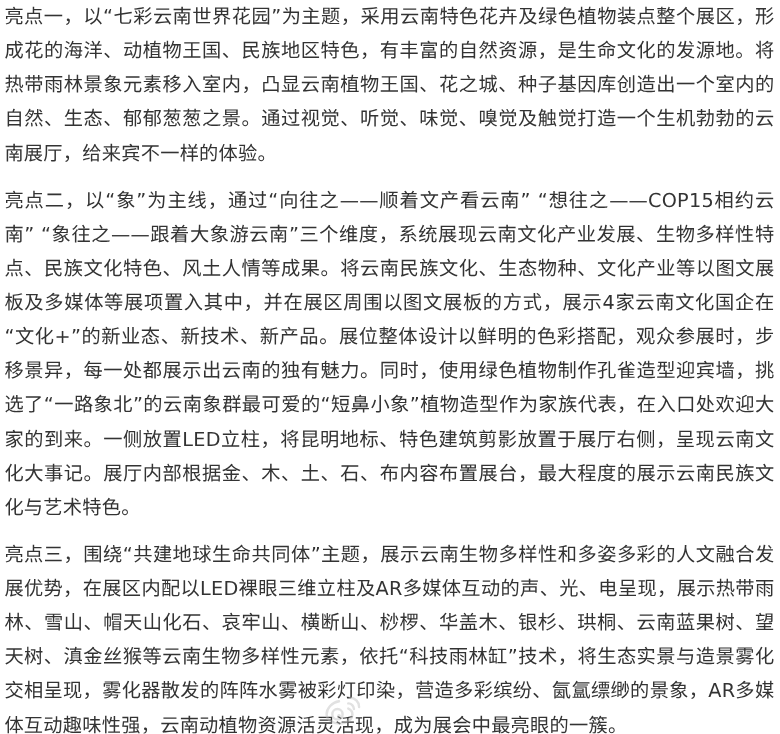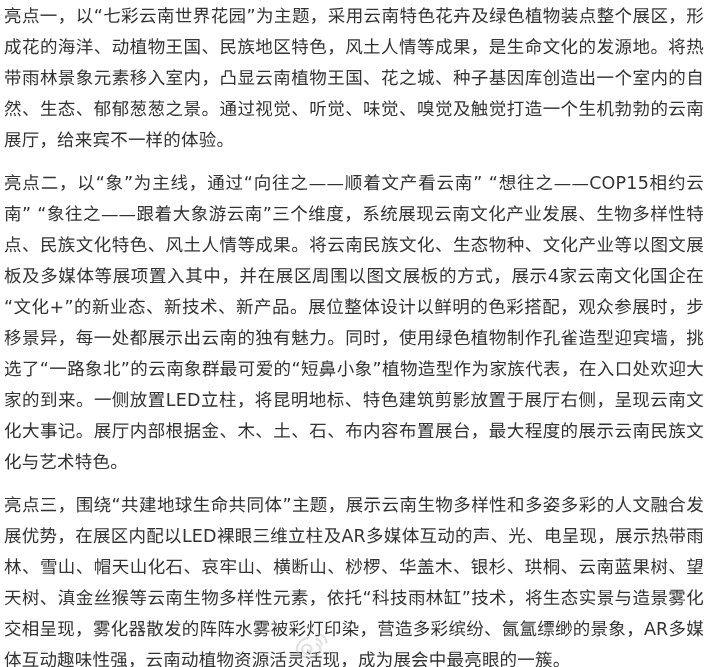--- a/index.html
+++ b/index.html
@@ -49,21 +49,21 @@
     width: 100%;
     height: 100%;
   }
 </style>
 </head>
 <body>
 
 <div class="page">
 
   <div class="article">
-    <p>亮点一，以“七彩云南世界花园”为主题，采用云南特色花卉及绿色植物装点整个展区，形成花的海洋、动植物王国、民族地区特色，风土人情等成果，是生命文化的发源地。将热带雨林景象元素移入室内，凸显云南植物王国、花之城、种子基因库创造出一个室内的自然、生态、郁郁葱葱之景。通过视觉、听觉、味觉、嗅觉及触觉打造一个生机勃勃的云南展厅，给来宾不一样的体验。</p>
+    <p>亮点一，以“七彩云南世界花园”为主题，采用云南特色花卉及绿色植物装点整个展区，形成花的海洋、动植物王国、民族地区特色，有丰富的自然资源，是生命文化的发源地。将热带雨林景象元素移入室内，凸显云南植物王国、花之城、种子基因库创造出一个室内的自然、生态、郁郁葱葱之景。通过视觉、听觉、味觉、嗅觉及触觉打造一个生机勃勃的云南展厅，给来宾不一样的体验。</p>
     <p>亮点二，以“象”为主线，通过“向往之——顺着文产看云南” “想往之——COP15相约云南” “象往之——跟着大象游云南”三个维度，系统展现云南文化产业发展、生物多样性特点、民族文化特色、风土人情等成果。将云南民族文化、生态物种、文化产业等以图文展板及多媒体等展项置入其中，并在展区周围以图文展板的方式，展示4家云南文化国企在“文化+”的新业态、新技术、新产品。展位整体设计以鲜明的色彩搭配，观众参展时，步移景异，每一处都展示出云南的独有魅力。同时，使用绿色植物制作孔雀造型迎宾墙，挑选了“一路象北”的云南象群最可爱的“短鼻小象”植物造型作为家族代表，在入口处欢迎大家的到来。一侧放置LED立柱，将昆明地标、特色建筑剪影放置于展厅右侧，呈现云南文化大事记。展厅内部根据金、木、土、石、布内容布置展台，最大程度的展示云南民族文化与艺术特色。</p>
     <p>亮点三，围绕“共建地球生命共同体”主题，展示云南生物多样性和多姿多彩的人文融合发展优势，在展区内配以LED裸眼三维立柱及AR多媒体互动的声、光、电呈现，展示热带雨林、雪山、帽天山化石、哀牢山、横断山、桫椤、华盖木、银杉、珙桐、云南蓝果树、望天树、滇金丝猴等云南生物多样性元素，依托“科技雨林缸”技术，将生态实景与造景雾化交相呈现，雾化器散发的阵阵水雾被彩灯印染，营造多彩缤纷、氤氲缥缈的景象，AR多媒体互动趣味性强，云南动植物资源活灵活现，成为展会中最亮眼的一簇。</p>
   </div>
 
   <div class="watermark">
     <span>
       <svg viewBox="0 0 36 32" xmlns="http://www.w3.org/2000/svg">
         <g fill="none" stroke="#bdbdbd" stroke-width="2.4" stroke-linecap="round">
           <path d="M15 7 C8 8 3 14 3 19.5 C3 25 9 28.5 15.5 28.5 C22.5 28.5 28 24.5 28 19.5 C28 17 26.5 15 24 14"></path>
           <circle cx="13.5" cy="19.5" r="5"></circle>

